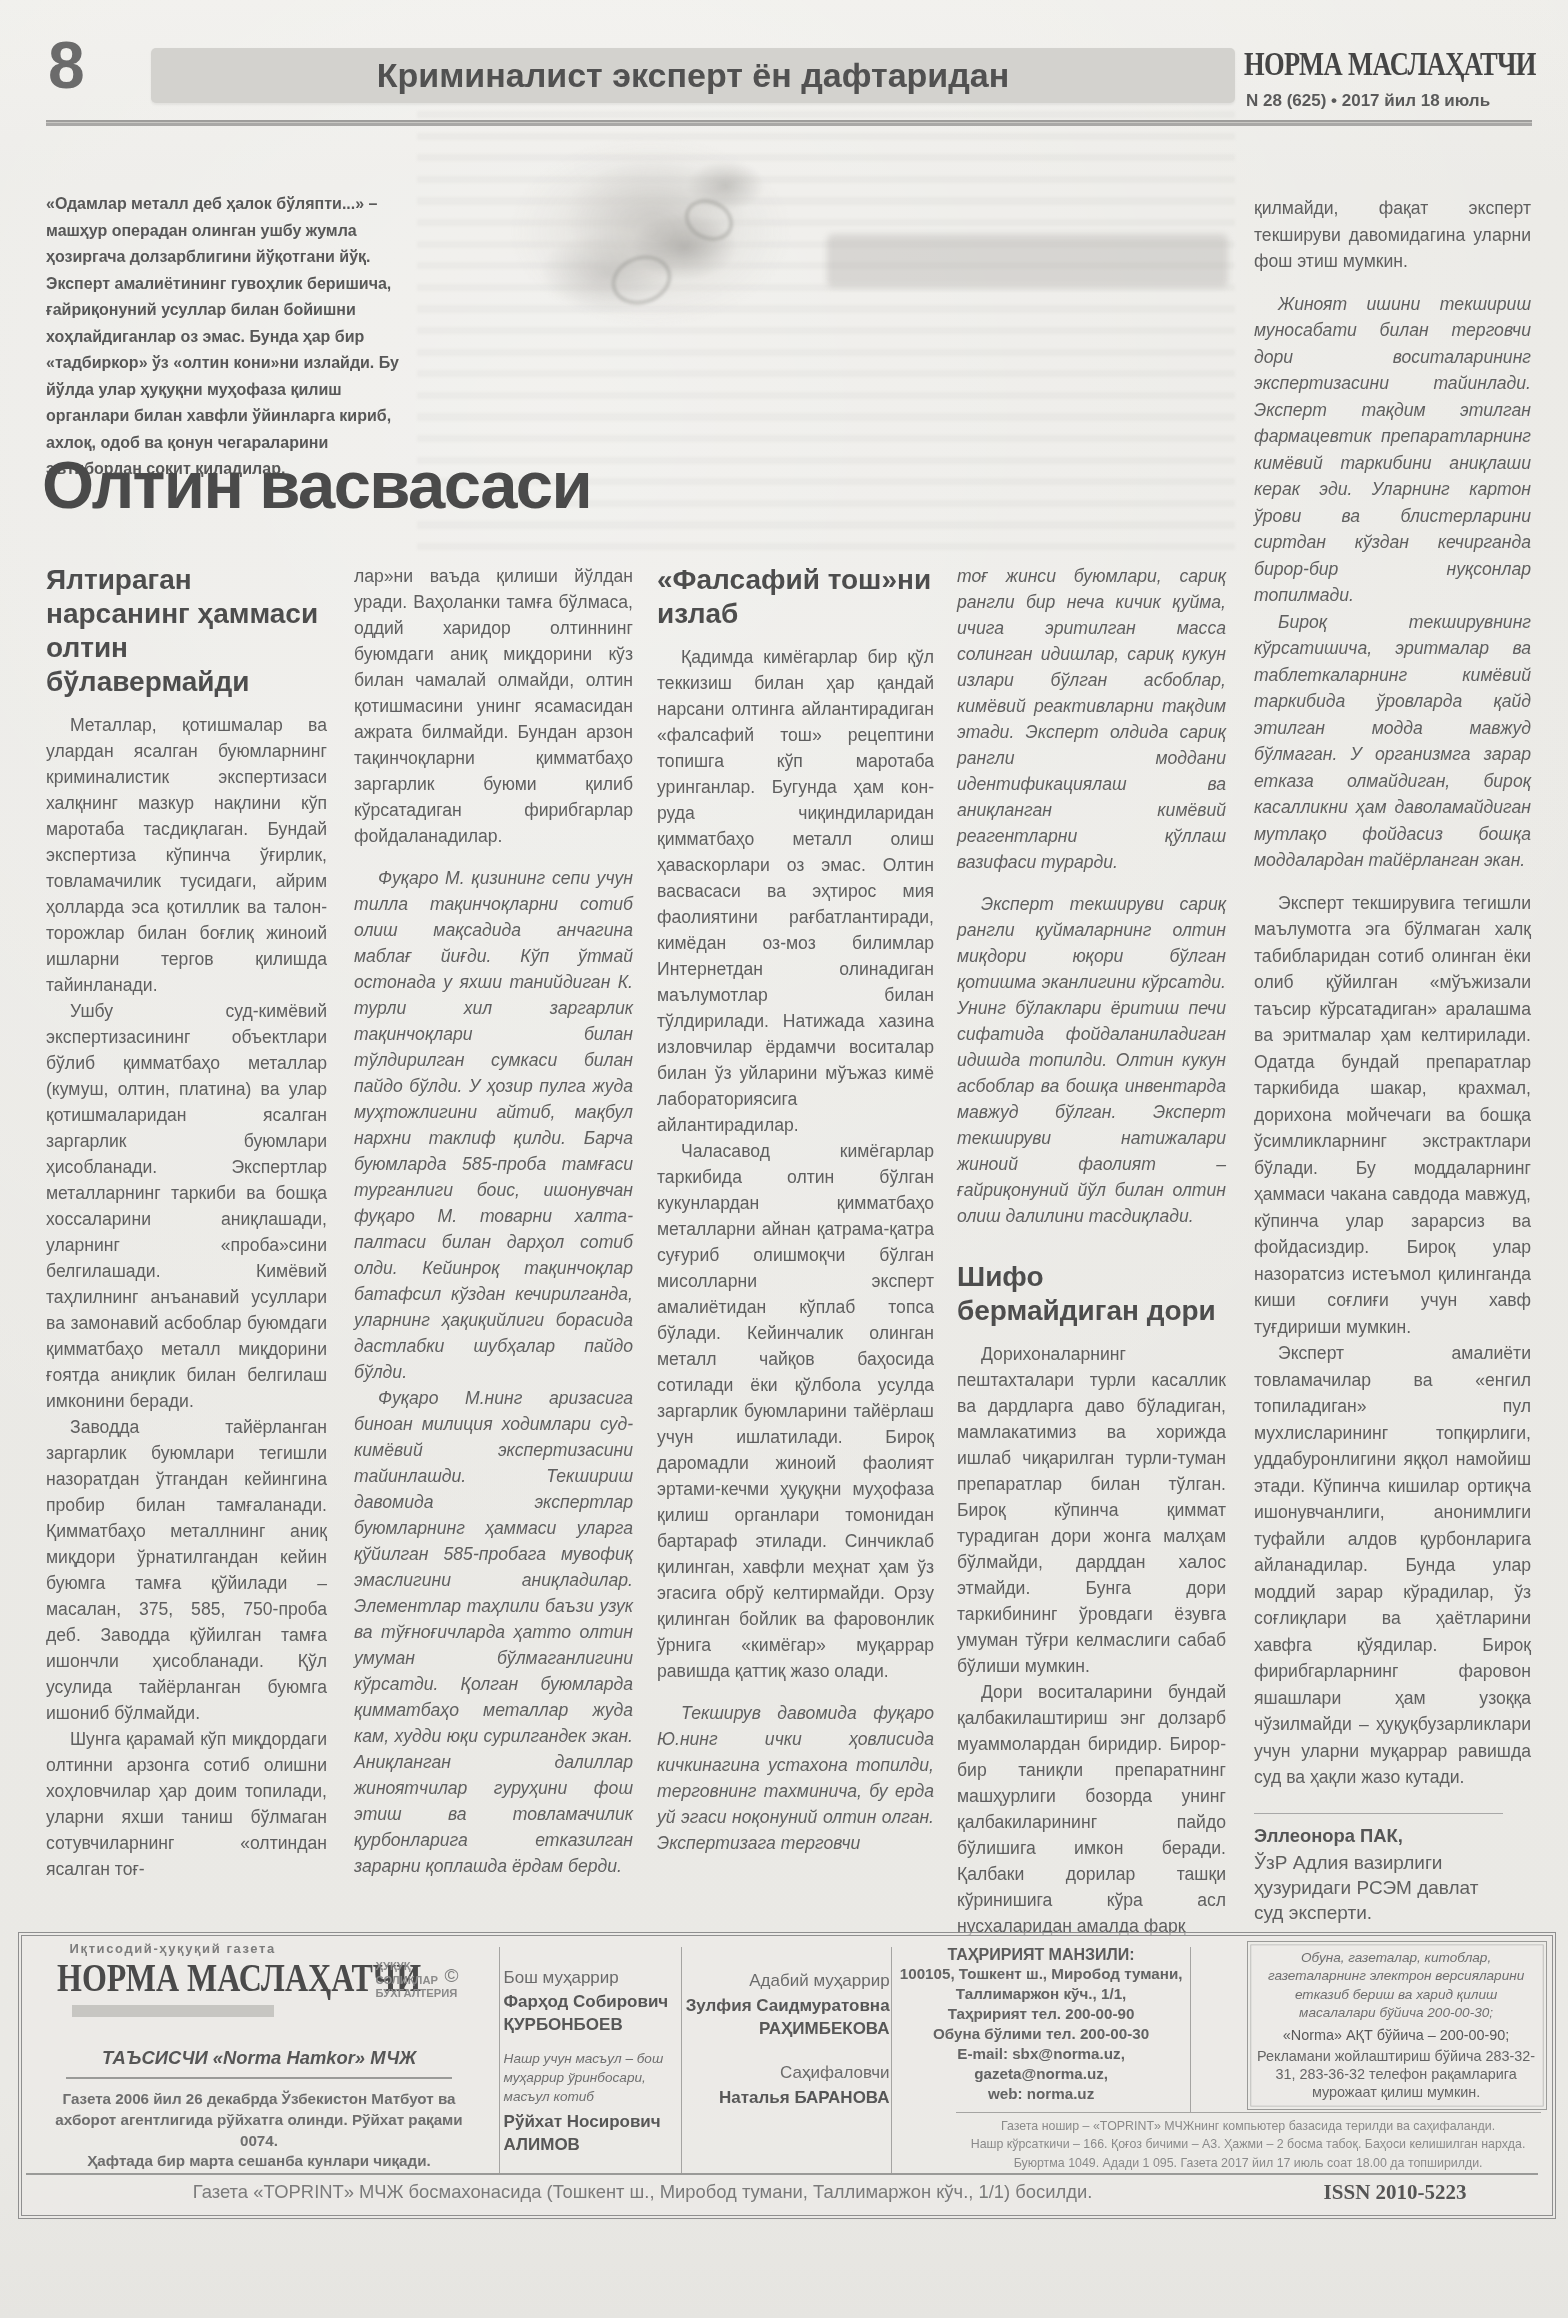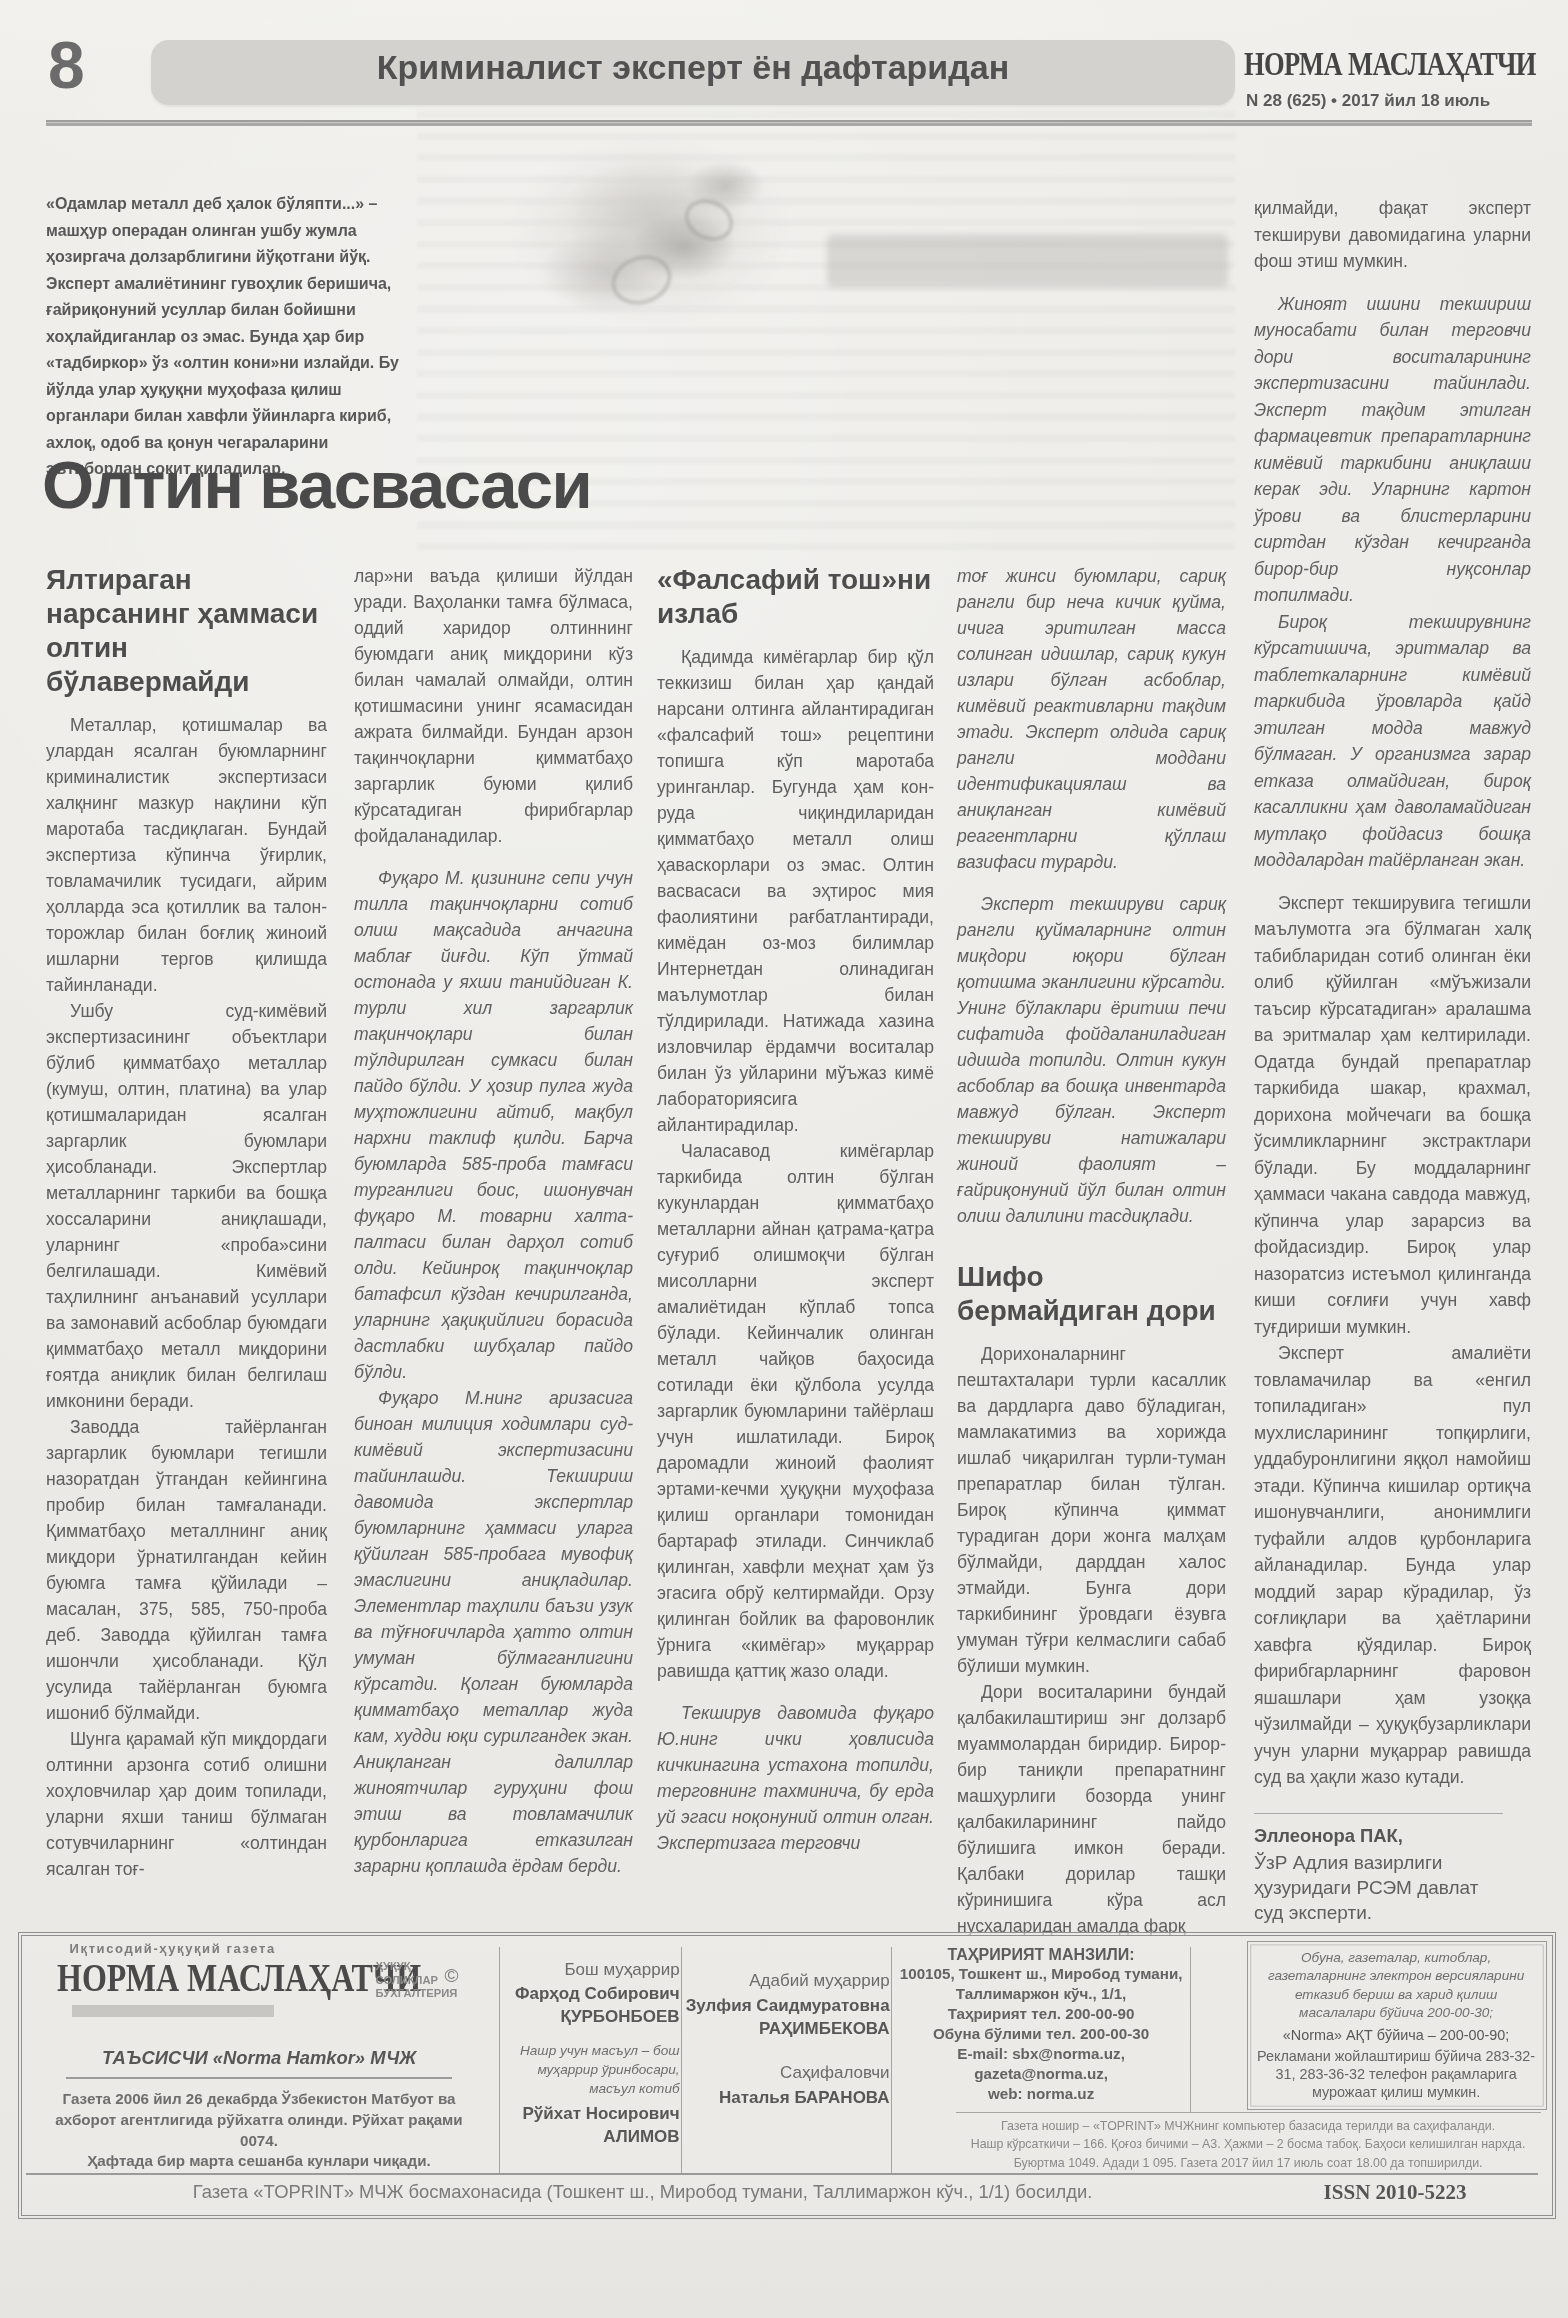--- a/index.html
+++ b/index.html
@@ -10,21 +10,21 @@
       radial-gradient(circle at 35% 18%, rgba(255,255,255,.35) 0%, rgba(255,255,255,0) 55%),
       linear-gradient(180deg,#efeeea 0%,#ebeae6 8%,#eae9e5 90%,#e6e5e1 100%);
     overflow:hidden;
     font-family:"Liberation Sans", sans-serif;
     color:#5e5e5e;
   }
   .abs{position:absolute;}
 
   
   .page-num{left:48px;top:32px;font-size:66px;font-weight:bold;color:#6b6b6b;line-height:1;}
-  .banner{left:151px;top:40px;width:1084px;height:65px;background:#d3d2ce;border-radius:18px;
+  .banner{left:151px;top:48px;width:1084px;height:55px;background:#d3d2ce;border-radius:5px;
           box-shadow:0 1.6px 2.4px rgba(0,0,0,.06);text-align:center;}
   .banner span{display:inline-block;line-height:55px;font-size:34px;font-weight:bold;color:#515151;letter-spacing:0;}
   .masthead{left:1244px;top:45px;width:385px;font-family:"Liberation Serif",serif;
             font-size:34px;font-weight:bold;color:#454545;transform:scaleX(.78);transform-origin:left top;
             white-space:nowrap;letter-spacing:-0.8px;}
   .issue-line{left:1246px;top:91px;font-size:17px;font-weight:bold;color:#5a5a5a;}
   .header-rule{left:46px;top:120px;width:1486px;height:5.6px;background:linear-gradient(180deg,#9e9d9b 0 2.4px,#c9c8c4 2.4px 3.2px,#a9a8a6 3.2px 5.6px);}
 
   
   .ghost-lines{left:417px;top:111px;width:818px;height:449px;
@@ -69,21 +69,21 @@
   .paper-type{left:48px;top:4.8px;font-size:13px;font-weight:bold;letter-spacing:1.6px;color:#7c7c7c;}
   .logo{left:35px;top:17.6px;font-family:"Liberation Serif",serif;font-size:40px;font-weight:bold;color:#4a4a4a;
         transform:scaleX(.80);transform-origin:left top;white-space:nowrap;}
   .logo-bar{left:50px;top:69px;width:202px;height:12px;background:#c7c6c2;}
   .topics{left:354px;top:24px;font-size:11.2px;font-weight:bold;line-height:13.6px;color:#8a8a8a;}
   .copy{left:423px;top:29px;font-size:19px;color:#7c7c7c;}
   .founder{left:0px;top:111px;width:475px;text-align:center;font-size:18.4px;font-weight:bold;color:#565656;font-style:italic;}
   .cell1-rule{left:44px;top:141px;width:386px;height:1.6px;background:#9a9a98;}
   .registration{left:14.4px;top:152px;width:446px;text-align:center;font-size:15.2px;line-height:21px;font-weight:bold;color:#6e6e6e;}
   .schedule{left:14.4px;top:216px;width:446px;text-align:center;font-size:15.2px;font-weight:bold;color:#6e6e6e;}
-  .cell2{left:482px;top:0;width:176px;text-align:right;}
+  .cell2{left:482px;top:8px;width:176px;text-align:left;}
   .cell2 .label{margin-top:24px;font-size:17px;color:#6b6b6b;}
   .cell2 .name{font-size:17px;line-height:23px;font-weight:bold;color:#575757;margin-top:1.6px;}
   .cell2 .note{font-style:italic;font-size:13.6px;line-height:19px;color:#6e6e6e;margin-top:13px;}
   .cell2 .name2{font-size:17px;line-height:23px;font-weight:bold;color:#575757;margin-top:4.8px;}
   .cell3{left:664px;top:0;width:204px;text-align:right;}
   .cell3 .label{margin-top:35px;font-size:17px;color:#6b6b6b;}
   .cell3 .name{font-size:17px;line-height:23px;font-weight:bold;color:#575757;margin-top:3.2px;}
   .cell3 .label2{margin-top:22.4px;font-size:17px;color:#6b6b6b;}
   .cell4{left:875px;top:0;width:289px;text-align:center;}
   .cell4 .title{margin-top:9.6px;font-size:16px;font-weight:bold;color:#5c5c5c;}

